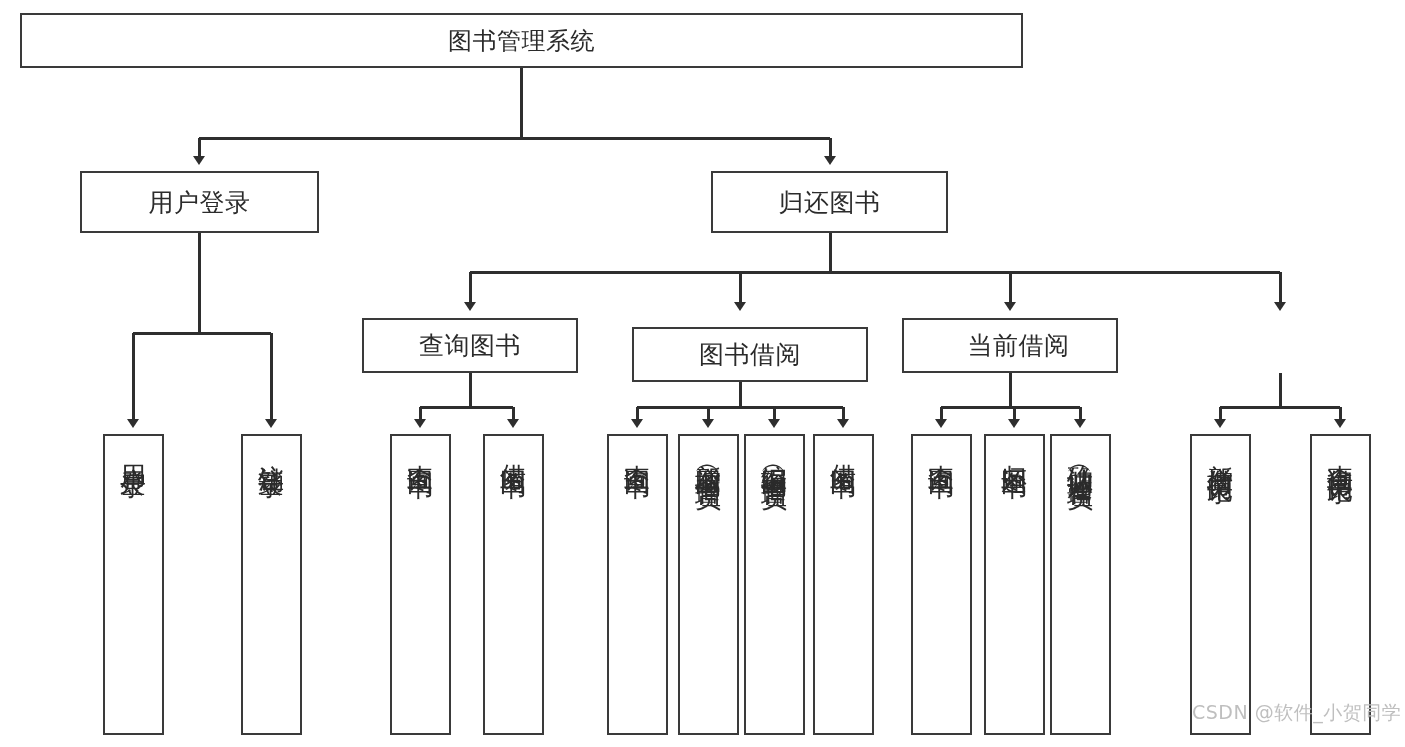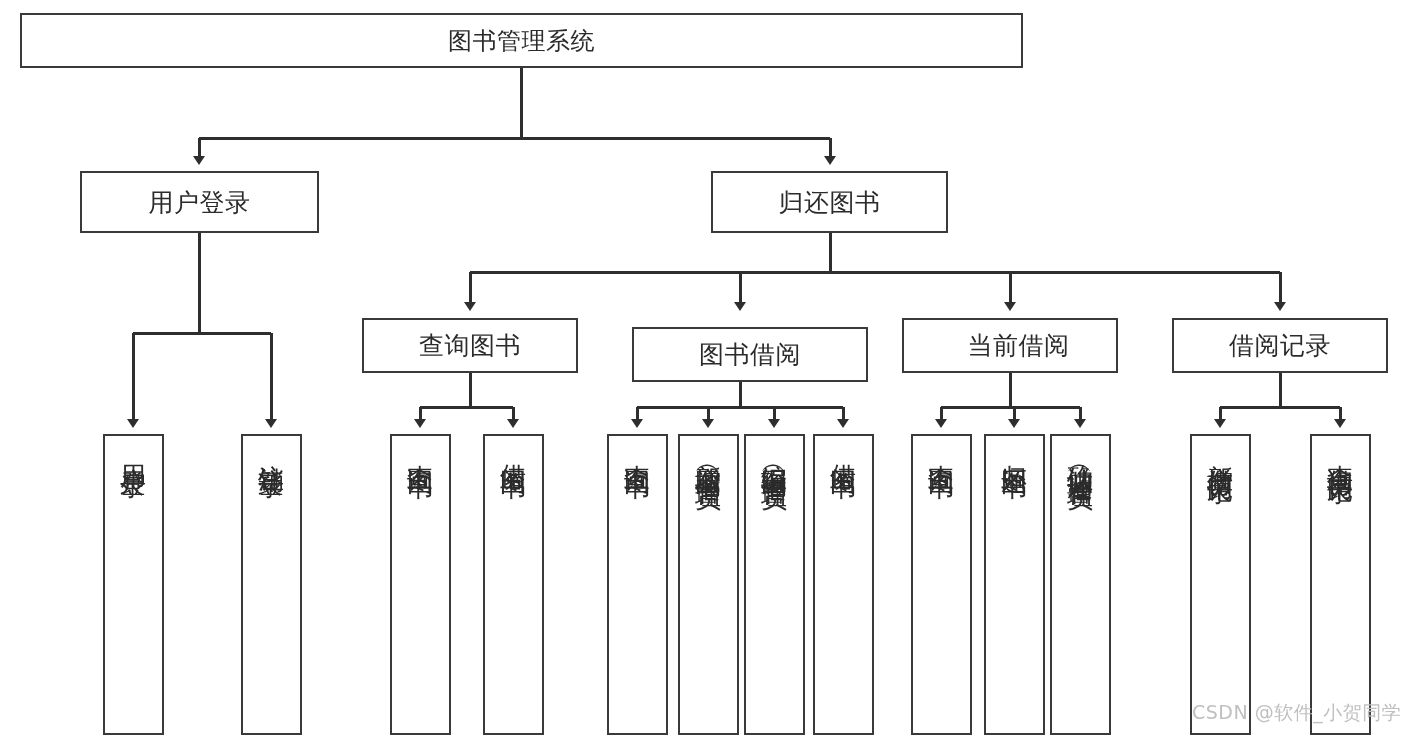--- a/index.html
+++ b/index.html
@@ -142,23 +142,20 @@
 
   <div class="node horiz" style="left: 362px; top: 318px; width: 216px; height: 55px;">
     <span class="lbl">查询图书</span>
   </div>
   <div class="node horiz" style="left: 632px; top: 327px; width: 236px; height: 55px;">
     <span class="lbl">图书借阅</span>
   </div>
   <div class="node horiz" style="left: 902px; top: 318px; width: 216px; height: 55px; padding-left: 17px;">
     <span class="lbl">当前借阅</span>
   </div>
-  <div class="node horiz" style="left: 1172px; top: 318px; width: 216px; height: 55px;">
-    <span class="lbl">借阅记录</span>
-  </div>
 
   <div class="node vert" style="left: 103px; top: 434px; width: 61px; height: 301px;">
     <span class="lbl">用户登录</span>
   </div>
   <div class="node vert" style="left: 241px; top: 434px; width: 61px; height: 301px;">
     <span class="lbl">注销登录</span>
   </div>
   <div class="node vert" style="left: 390px; top: 434px; width: 61px; height: 301px;">
     <span class="lbl">查询图书</span>
   </div>

